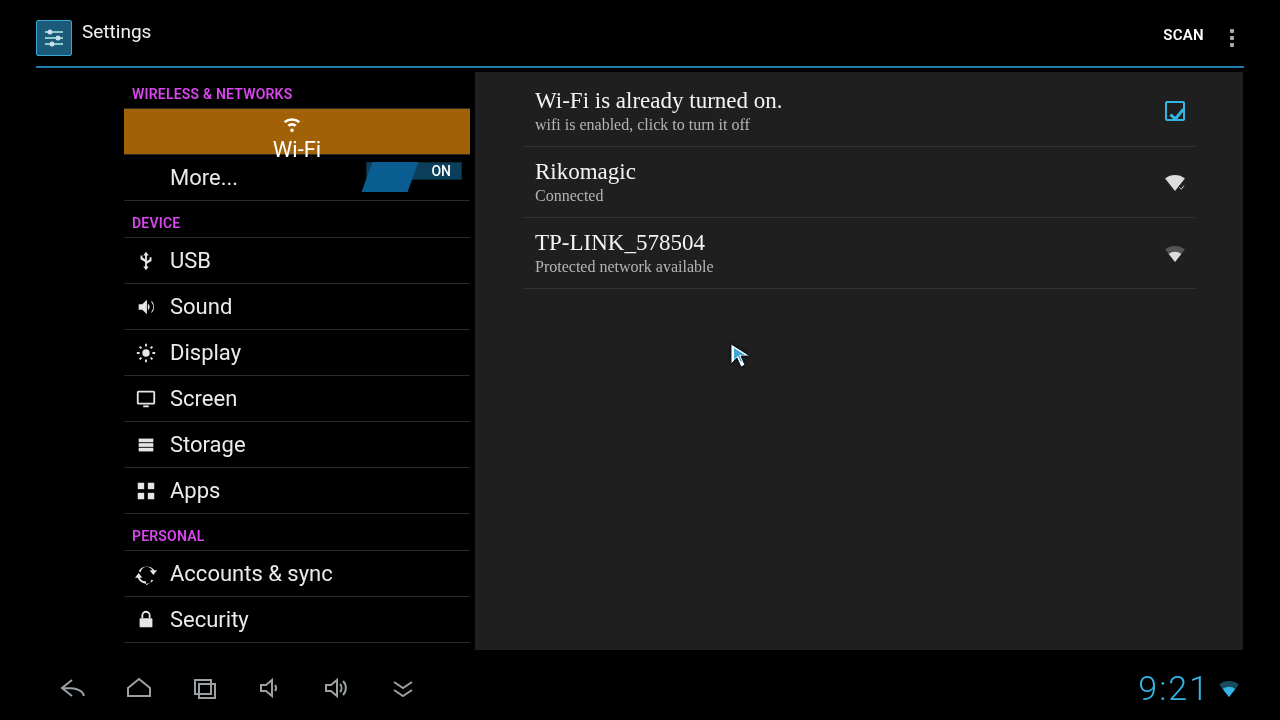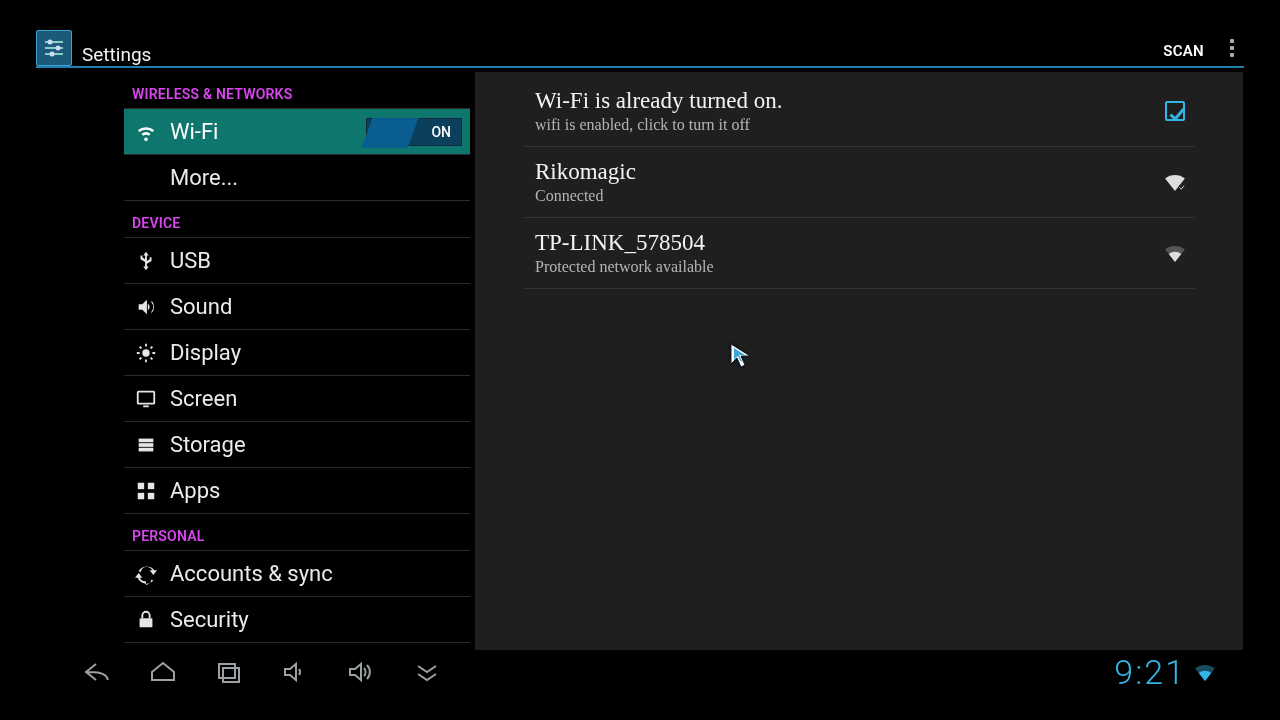--- a/index.html
+++ b/index.html
@@ -2,21 +2,21 @@
 <html><head>
 <meta charset="utf-8">
 <style>
   * { margin: 0; padding: 0; box-sizing: border-box; }
   html, body { width: 1280px; height: 720px; background: #000; font-family: "Roboto", "Segoe UI", Arial, sans-serif; color: #ddd; overflow: hidden; }
   .screen { position: relative; width: 1280px; height: 720px; background: #000; }
 
   
   .actionbar {
     position: absolute; left: 36px; right: 36px; top: 20px; height: 48px;
-    display: flex; align-items: flex-end;
+    display: flex; align-items: flex-start;
     border-bottom: 2px solid #207dac;
   }
   .appicon {
     width: 36px; height: 36px; margin-right: 10px;
     background: #1c5a7a; border: 1px solid #3aa6d6; border-radius: 2px;
     display:flex; align-items:center; justify-content:center;
   }
   .appicon svg { width: 24px; height: 24px; }
   .apptitle { font-size: 19px; color: #f2f2f2; font-weight: 400; }
   .actionbar .spacer { flex: 1; }
@@ -53,21 +53,21 @@
   .navitem {
     display: flex; align-items: center; height: 46px;
     padding-left: 8px; padding-right: 8px;
     border-bottom: 1px solid #2a2a2a;
     cursor: pointer;
   }
   .navitem .nicon { width: 28px; height: 28px; flex: 0 0 28px; margin-right: 10px; display:flex; align-items:center; justify-content:center; }
   .navitem .nicon svg { width: 22px; height: 22px; fill: #e6e6e6; }
   .navitem .nlabel { font-size: 22px; color: #eaeaea; }
   .navitem.more .nicon { visibility: hidden; }
-  .navitem.selected { background: #0f766e; }
+  .navitem.selected { background: #a16207; flex-direction: column; }
   .navitem.selected .nlabel { color: #fff; }
   .navitem.selected .nicon svg { fill: #fff; }
 
   .toggle {
     margin-left: auto; width: 96px; height: 28px;
     background: #0b3f5c; position: relative; border: 1px solid #0b2a3a;
     display:flex; align-items:center; justify-content:flex-end;
     padding-right: 10px;
   }
   .toggle .knob {
@@ -85,22 +85,22 @@
   .li .txt .primary { font-size: 23px; color: #f4f4f4; }
   .li .txt .secondary { font-size: 16px; color: #b5b5b5; margin-top: 2px; }
   .li .right { margin-left: auto; width: 40px; display:flex; align-items:center; justify-content:center; }
   .li .right svg { fill: #e6e6e6; }
 
   .check { width:20px; height:20px; border:2px solid #33b5e5; border-radius:2px; position:relative; }
   .check::after { content:""; position:absolute; left:3px; top:6px; width:11px; height:5px; border-left:3px solid #33b5e5; border-bottom:3px solid #33b5e5; transform: rotate(-50deg); }
 
   
   .navbar {
-    position: absolute; left: 0; right: 0; bottom: 20px; height: 56px;
-    display: flex; align-items: center; padding: 0 64px;
+    position: absolute; left: 0; right: 0; bottom: 4px; height: 56px;
+    display: flex; align-items: center; padding: 0 40px;
     color: #9aa0a3;
   }
   .navbar .nbtn { width: 66px; height: 40px; display:flex; align-items:center; justify-content:center; cursor:pointer; }
   .navbar .nbtn svg { stroke: #9aa0a3; fill: none; stroke-width: 2; }
   .navbar .clock { margin-left: auto; display:flex; align-items:center; gap:8px; }
   .navbar .clock .time { font-size: 34px; color: #33b5e5; font-weight: 300; letter-spacing: 2px; font-family: inherit; }
   .navbar .clock svg { fill:#33b5e5; }
 
   
   .cursor { position:absolute; left:728px; top:342px; pointer-events:none; }

